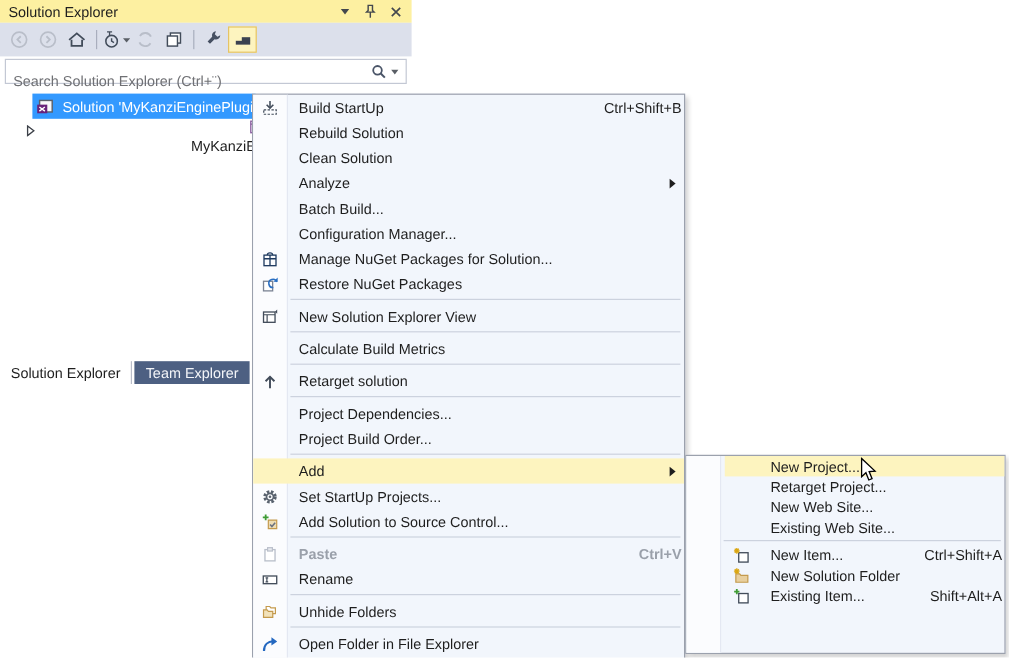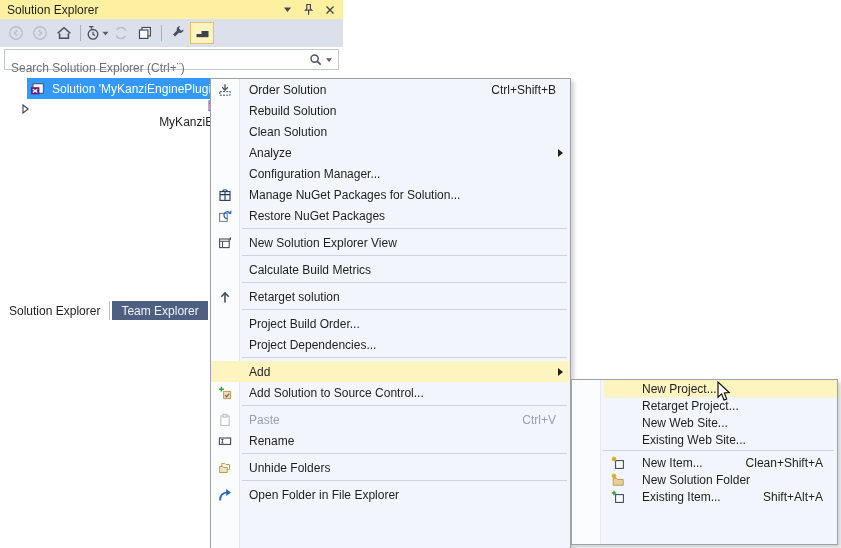--- a/index.html
+++ b/index.html
@@ -65,22 +65,22 @@
   #context-menu{left:210px;top:78px;width:361px;height:500px;}
   #add-submenu{left:571px;top:379px;width:267px;height:166px;}
   .menu-row{
     position:relative;display:flex;align-items:center;height:21px;
     cursor:default;z-index:1;
   }
   #add-submenu .menu-row{height:17px;margin-left:32px;}
   .menu-row.hl{background:var(--hl,#fdf4bf);}
   .mi-icon{width:28px;flex:0 0 auto;display:flex;align-items:center;justify-content:center;}
   .mi-label{margin-left:10px;white-space:nowrap;}
-  .mi-shortcut{margin-left:auto;padding-right:14px;white-space:nowrap;}
-  .menu-row.disabled .mi-label,.menu-row.disabled .mi-shortcut{color:#9aa0aa;}
+  .mi-shortcut{margin-left:auto;padding-right:2px;white-space:nowrap;}
+  .menu-row.disabled .mi-label,.menu-row.disabled .mi-shortcut{color:#9aa0aa;font-weight:bold;}
   .mi-arrow{
     position:absolute;right:7px;top:50%;margin-top:-4px;
     width:0;height:0;border-left:5px solid #1e1e1e;
     border-top:4px solid transparent;border-bottom:4px solid transparent;
   }
   .menu-sep{position:relative;z-index:1;height:6px;}
   .menu-sep::after{
     content:"";position:absolute;left:31px;right:3px;top:2px;
     border-top:1px solid #ccd2de;
   }
@@ -243,35 +243,39 @@
 
 <div class="menu" id="context-menu">
     <div class="menu-row">
       <span class="mi-icon">
         <svg width="14" height="14" viewBox="0 0 14 14" fill="none">
           <path d="M7 1.2v5.6" stroke="#424c5a" stroke-width="1.3"></path>
           <path d="M4.2 4.3L7 7.1l2.8-2.8" stroke="#424c5a" stroke-width="1.3"></path>
           <path d="M1.8 8.6h10.4v3.6H1.8z" stroke="#424c5a" stroke-dasharray="2 1.2"></path>
         </svg>
       </span>
-      <span class="mi-label">Order Solution</span>
+      <span class="mi-label">Build StartUp</span>
       <span class="mi-shortcut">Ctrl+Shift+B</span>
     </div>
     <div class="menu-row">
       <span class="mi-icon"></span>
       <span class="mi-label">Rebuild Solution</span>
     </div>
     <div class="menu-row">
       <span class="mi-icon"></span>
       <span class="mi-label">Clean Solution</span>
     </div>
     <div class="menu-row">
       <span class="mi-icon"></span>
       <span class="mi-label">Analyze</span>
       <span class="mi-arrow"></span>
+    </div>
+    <div class="menu-row">
+      <span class="mi-icon"></span>
+      <span class="mi-label">Batch Build...</span>
     </div>
     <div class="menu-row">
       <span class="mi-icon"></span>
       <span class="mi-label">Configuration Manager...</span>
     </div>
     <div class="menu-row">
       <span class="mi-icon">
         <svg width="14" height="14" viewBox="0 0 14 14" fill="none">
           <rect x="2" y="3.6" width="10" height="8.8" stroke="#1e3a5f" stroke-width="1.1"></rect>
           <path d="M2 6.6h10M7 3.6v8.8" stroke="#1e3a5f" stroke-width="1.1"></path>
@@ -312,31 +316,41 @@
         <svg width="14" height="14" viewBox="0 0 14 14" fill="none">
           <path d="M7 12.6V3" stroke="#424c5a" stroke-width="1.6"></path>
           <path d="M3.3 6.7L7 3l3.7 3.7" stroke="#424c5a" stroke-width="1.6"></path>
         </svg>
       </span>
       <span class="mi-label">Retarget solution</span>
     </div>
     <div class="menu-sep"></div>
     <div class="menu-row">
       <span class="mi-icon"></span>
+      <span class="mi-label">Project Dependencies...</span>
+    </div>
+    <div class="menu-row">
+      <span class="mi-icon"></span>
       <span class="mi-label">Project Build Order...</span>
-    </div>
-    <div class="menu-row">
-      <span class="mi-icon"></span>
-      <span class="mi-label">Project Dependencies...</span>
     </div>
     <div class="menu-sep"></div>
     <div class="menu-row hl">
       <span class="mi-icon"></span>
       <span class="mi-label">Add</span>
       <span class="mi-arrow"></span>
+    </div>
+    <div class="menu-row">
+      <span class="mi-icon">
+        <svg width="14" height="14" viewBox="0 0 14 14" fill="none">
+          <circle cx="7" cy="7" r="4.4" stroke="#59626e" stroke-width="2.4" stroke-dasharray="2.1 1.4"></circle>
+          <circle cx="7" cy="7" r="2.9" stroke="#59626e" stroke-width="1.4"></circle>
+          <circle cx="7" cy="7" r="1.1" fill="#59626e"></circle>
+        </svg>
+      </span>
+      <span class="mi-label">Set StartUp Projects...</span>
     </div>
     <div class="menu-row">
       <span class="mi-icon">
         <svg width="14" height="14" viewBox="0 0 14 14" fill="none">
           <path d="M5.6 5.4h7v7.2h-7z" fill="#eeddb5" stroke="#c49a4d"></path>
           <path d="M7.1 9.1l1.5 1.7 2.7-3.1" stroke="#6b7280" stroke-width="1.3"></path>
           <path d="M3.4 0.8v4.8M1 3.2h4.8" stroke="#3f9c35" stroke-width="1.5"></path>
         </svg>
       </span>
       <span class="mi-label">Add Solution to Source Control...</span>
@@ -401,21 +415,21 @@
     </div>
     <div class="menu-sep"></div>
     <div class="menu-row">
       <span class="mi-icon">
         <svg width="14" height="14" viewBox="0 0 14 14" fill="none">
           <rect x="4.6" y="4.6" width="7.8" height="7.8" fill="#fff" stroke="#424c5a" stroke-width="1.1"></rect>
           <path d="M3 .6v4.8M.6 3h4.8M1.3 1.3l3.4 3.4M4.7 1.3L1.3 4.7" stroke="#dba713" stroke-width="1.1"></path>
         </svg>
       </span>
       <span class="mi-label">New Item...</span>
-      <span class="mi-shortcut">Clean+Shift+A</span>
+      <span class="mi-shortcut">Ctrl+Shift+A</span>
     </div>
     <div class="menu-row">
       <span class="mi-icon">
         <svg width="14" height="14" viewBox="0 0 14 14" fill="none">
           <path d="M2.2 5.2h3.2l1 1.2h5.8v5.8H2.2z" fill="#e8cf9e" stroke="#c49a4d"></path>
           <path d="M3 .6v4.8M.6 3h4.8M1.3 1.3l3.4 3.4M4.7 1.3L1.3 4.7" stroke="#dba713" stroke-width="1.1"></path>
         </svg>
       </span>
       <span class="mi-label">New Solution Folder</span>
     </div>

